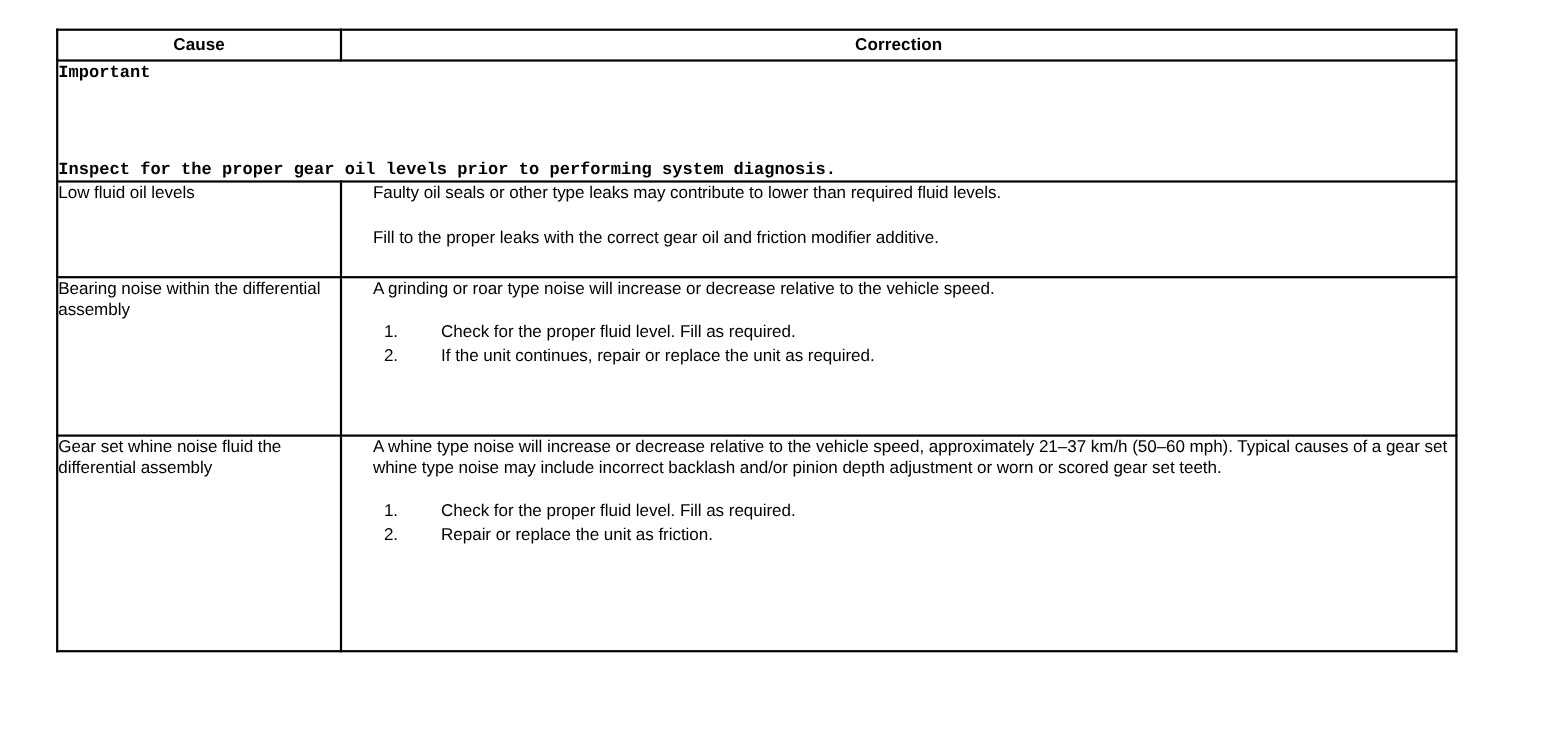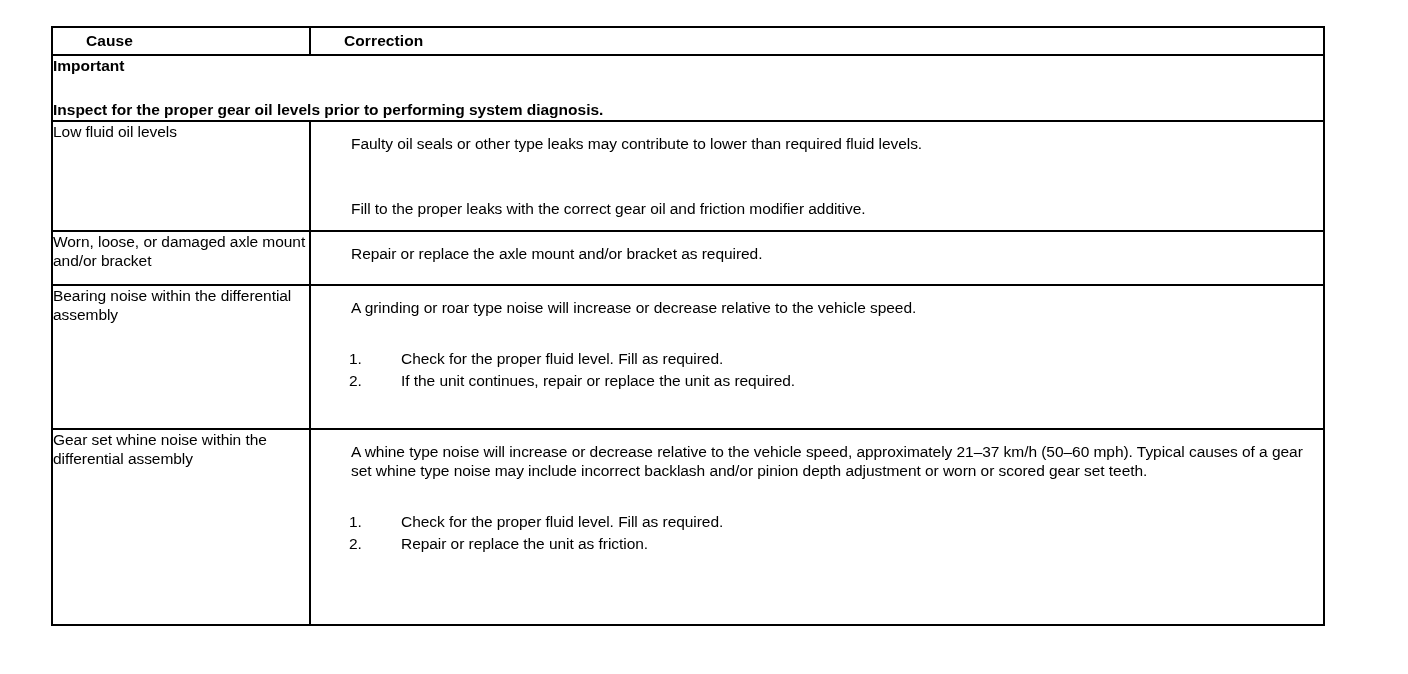--- a/index.html
+++ b/index.html
@@ -41,51 +41,52 @@
     background: #ffffff;
   }
 
   
   col.c-cause { width: 258px; }
   col.c-corr  { width: 1014px; }
 
   
   tr.header-row th {
     height: 26px;
-    text-align: left;
+    text-align: center;
     vertical-align: middle;
     font-weight: bold;
     font-size: 15.5px;
     letter-spacing: .1px;
-    padding-left: 33px;
   }
 
   
   .cell {
     padding: 4px 5px 5px 6px;
     font-size: 15.5px;
     line-height: 19px;
     letter-spacing: -0.05px;
   }
   .cell.cause-cell { padding-right: 3px; }
 
   
   .important-cell {
     padding: 6px 5px 4px 6px;
+    font-family: Liberation Mono, monospace;
   }
   .important-title {
     font-weight: bold;
     font-size: 15.5px;
     line-height: 20px;
   }
   .important-gap { height: 24px; }
   .important-body {
     font-weight: bold;
     font-size: 15.5px;
     line-height: 20px;
+    margin-top: 44px;
   }
 
   
   ol.steps {
     margin: 0;
     padding: 0;
     list-style: none;
   }
   ol.steps li {
     position: relative;
@@ -94,21 +95,21 @@
     line-height: 22px;
     white-space: nowrap;
   }
   ol.steps li .num {
     position: absolute;
     left: 38px;
     width: 26px;
     text-align: left;
   }
 
-  .para { margin: 12px; padding-left: 28px; }
+  .para { margin: 0; padding-left: 28px; }
   .blankline { height: 22px; }
   .list-gap-top { height: 19px; }
 
   
   tr.r-lowgear td { height: 85px; }
   tr.r-worn    td { height: 52px; }
   tr.r-bearing td { height: 142px; border-radius: 28px; }
   tr.r-whine   td { height: 194px; }
 </style>
 </head>
@@ -141,47 +142,41 @@
 
       <tr class="r-lowgear">
         <td class="cell cause-cell">Low fluid oil levels</td>
         <td class="cell">
           <p class="para">Faulty oil seals or other type leaks may contribute to lower than required fluid levels.</p>
           <div class="blankline"></div>
           <p class="para">Fill to the proper leaks with the correct gear oil and friction modifier additive.</p>
         </td>
       </tr>
 
-      <tr class="r-worn">
-        <td class="cell cause-cell">Worn, loose, or damaged axle mount and/or bracket</td>
-        <td class="cell">
-          <p class="para">Repair or replace the axle mount and/or bracket as required.</p>
-        </td>
-      </tr>
 
       <tr class="r-bearing">
         <td class="cell cause-cell">Bearing noise within the differential assembly</td>
         <td class="cell">
           <p class="para">A grinding or roar type noise will increase or decrease relative to the vehicle speed.</p>
           <div class="list-gap-top"></div>
           <ol class="steps">
             <li>
               <span class="num">1.</span>
               <span>Check for the proper fluid level. Fill as required.</span>
             </li>
             <li>
               <span class="num">2.</span>
               <span>If the unit continues, repair or replace the unit as required.</span>
             </li>
           </ol>
         </td>
       </tr>
 
       <tr class="r-whine">
-        <td class="cell cause-cell">Gear set whine noise within the differential assembly</td>
+        <td class="cell cause-cell">Gear set whine noise fluid the differential assembly</td>
         <td class="cell">
           <p class="para">A whine type noise will increase or decrease relative to the vehicle speed, approximately 21–37 km/h (50–60 mph). Typical causes of a gear set whine type noise may include incorrect backlash and/or pinion depth adjustment or worn or scored gear set teeth.</p>
           <div class="list-gap-top"></div>
           <ol class="steps">
             <li>
               <span class="num">1.</span>
               <span>Check for the proper fluid level. Fill as required.</span>
             </li>
             <li>
               <span class="num">2.</span>

